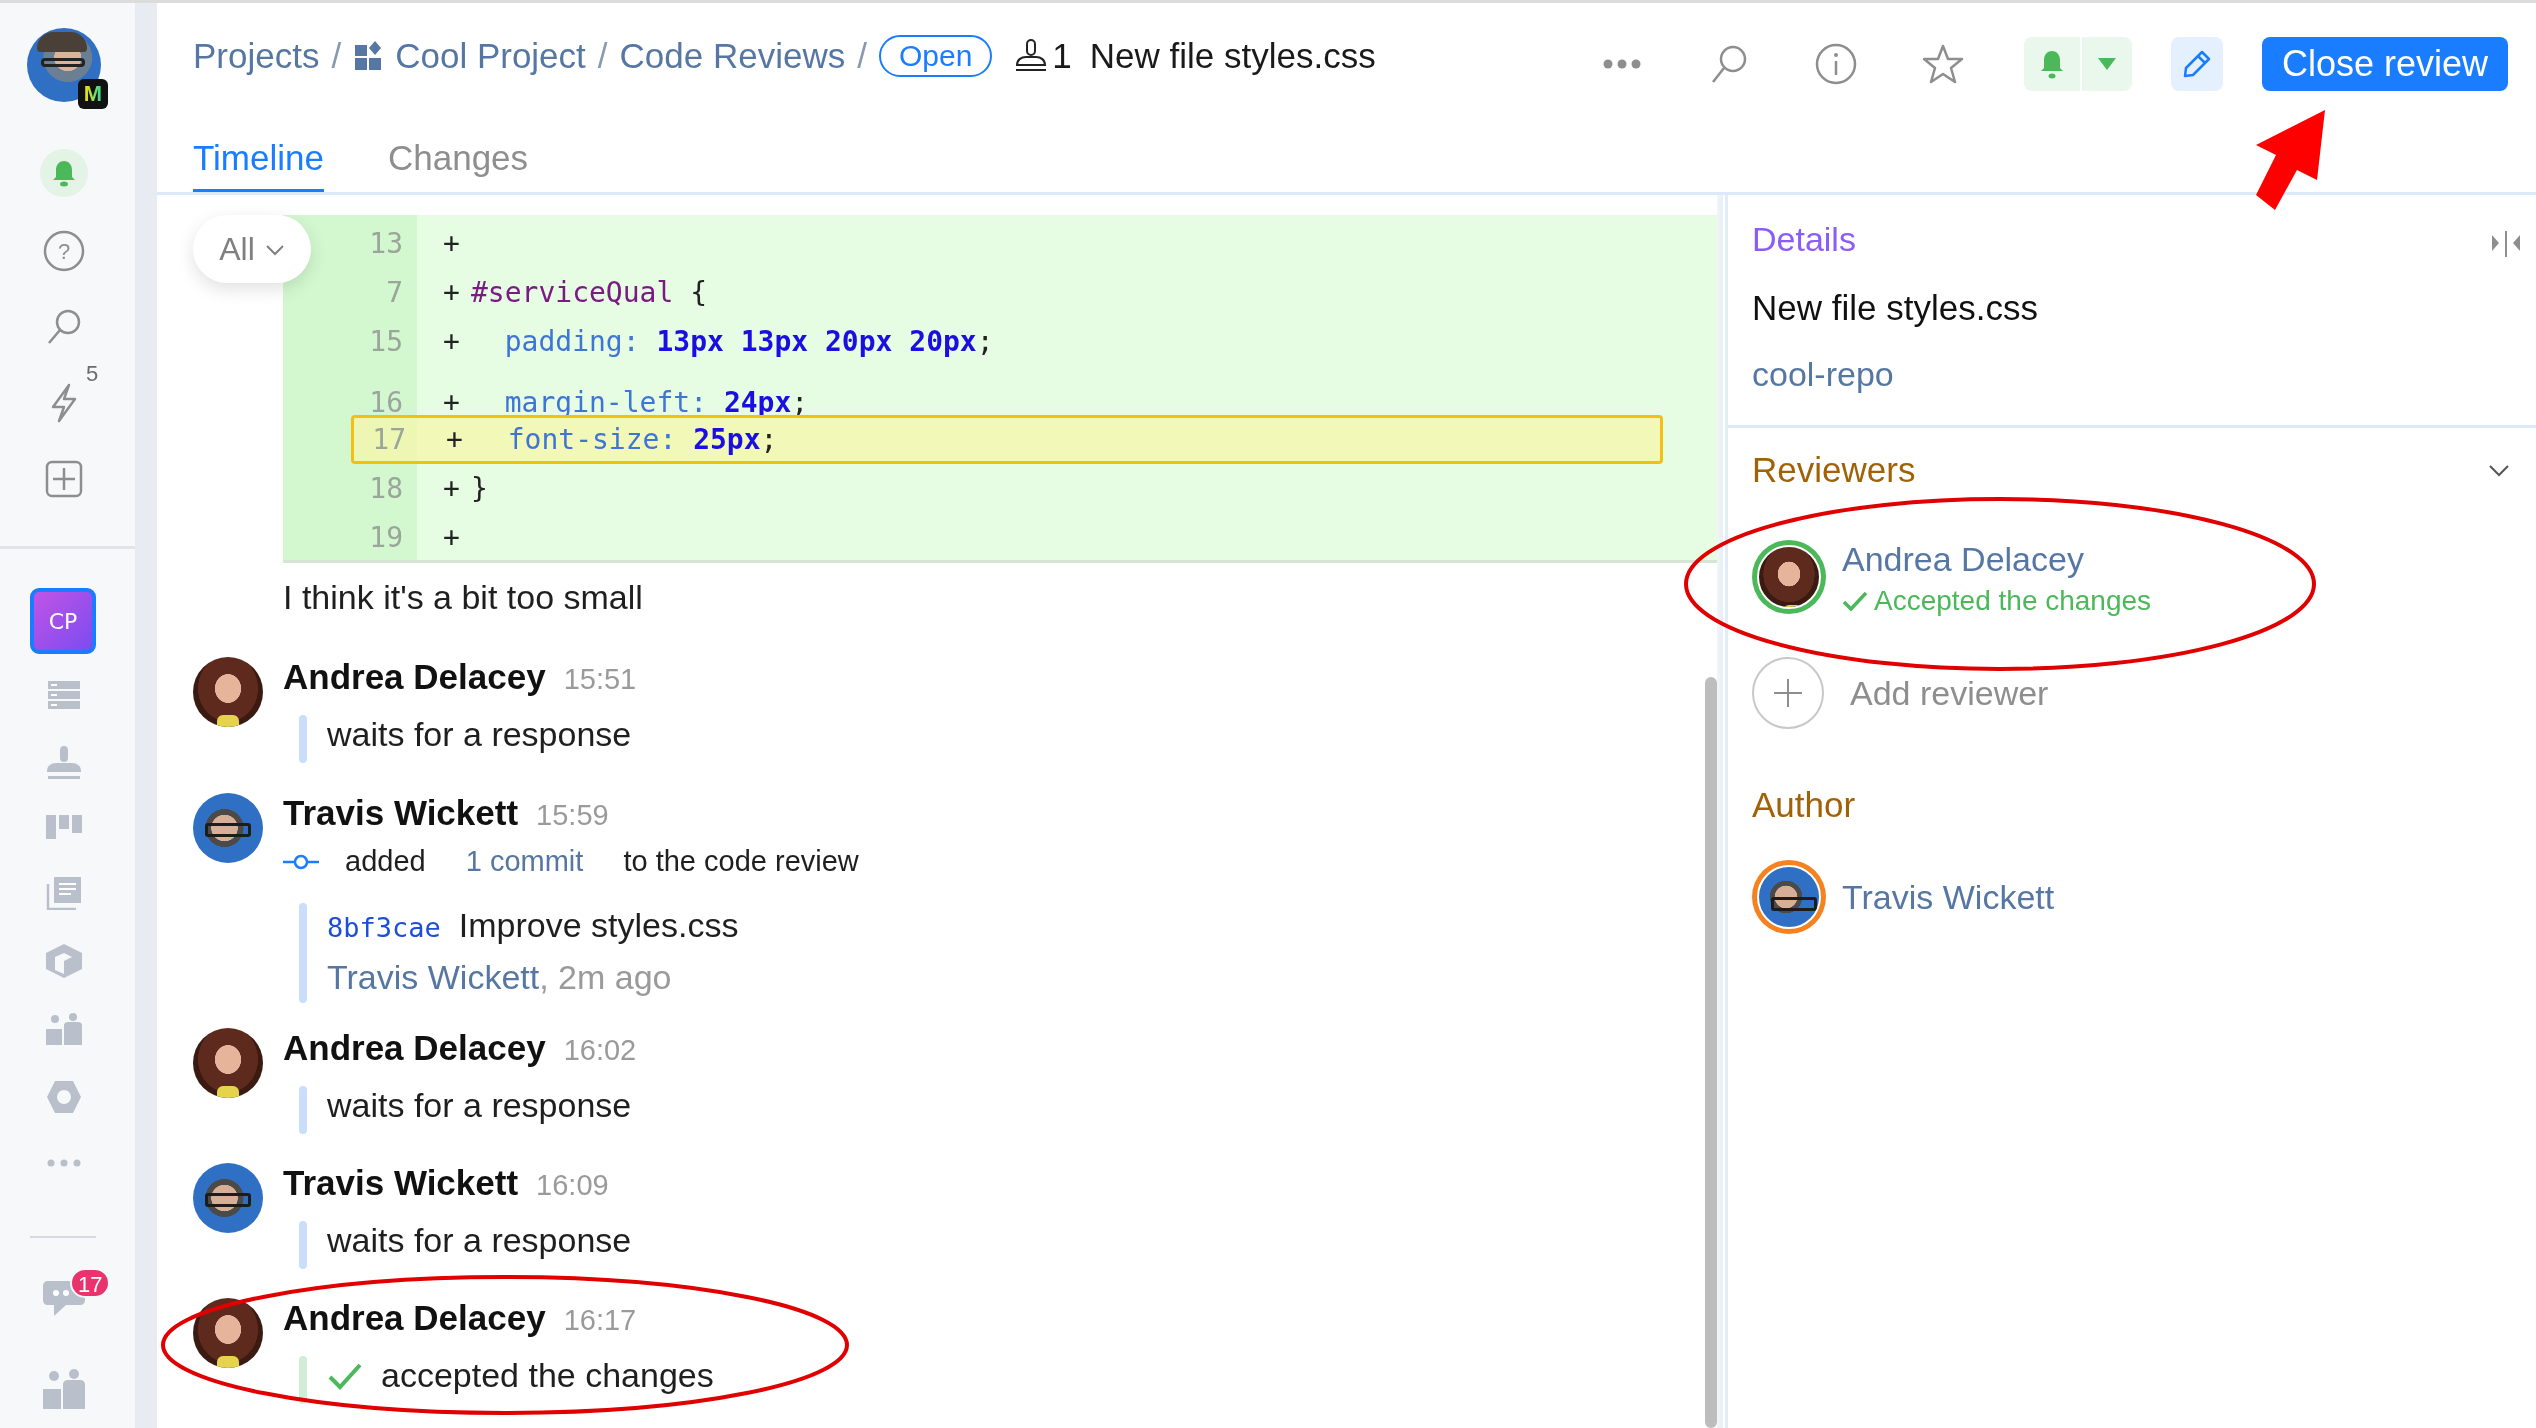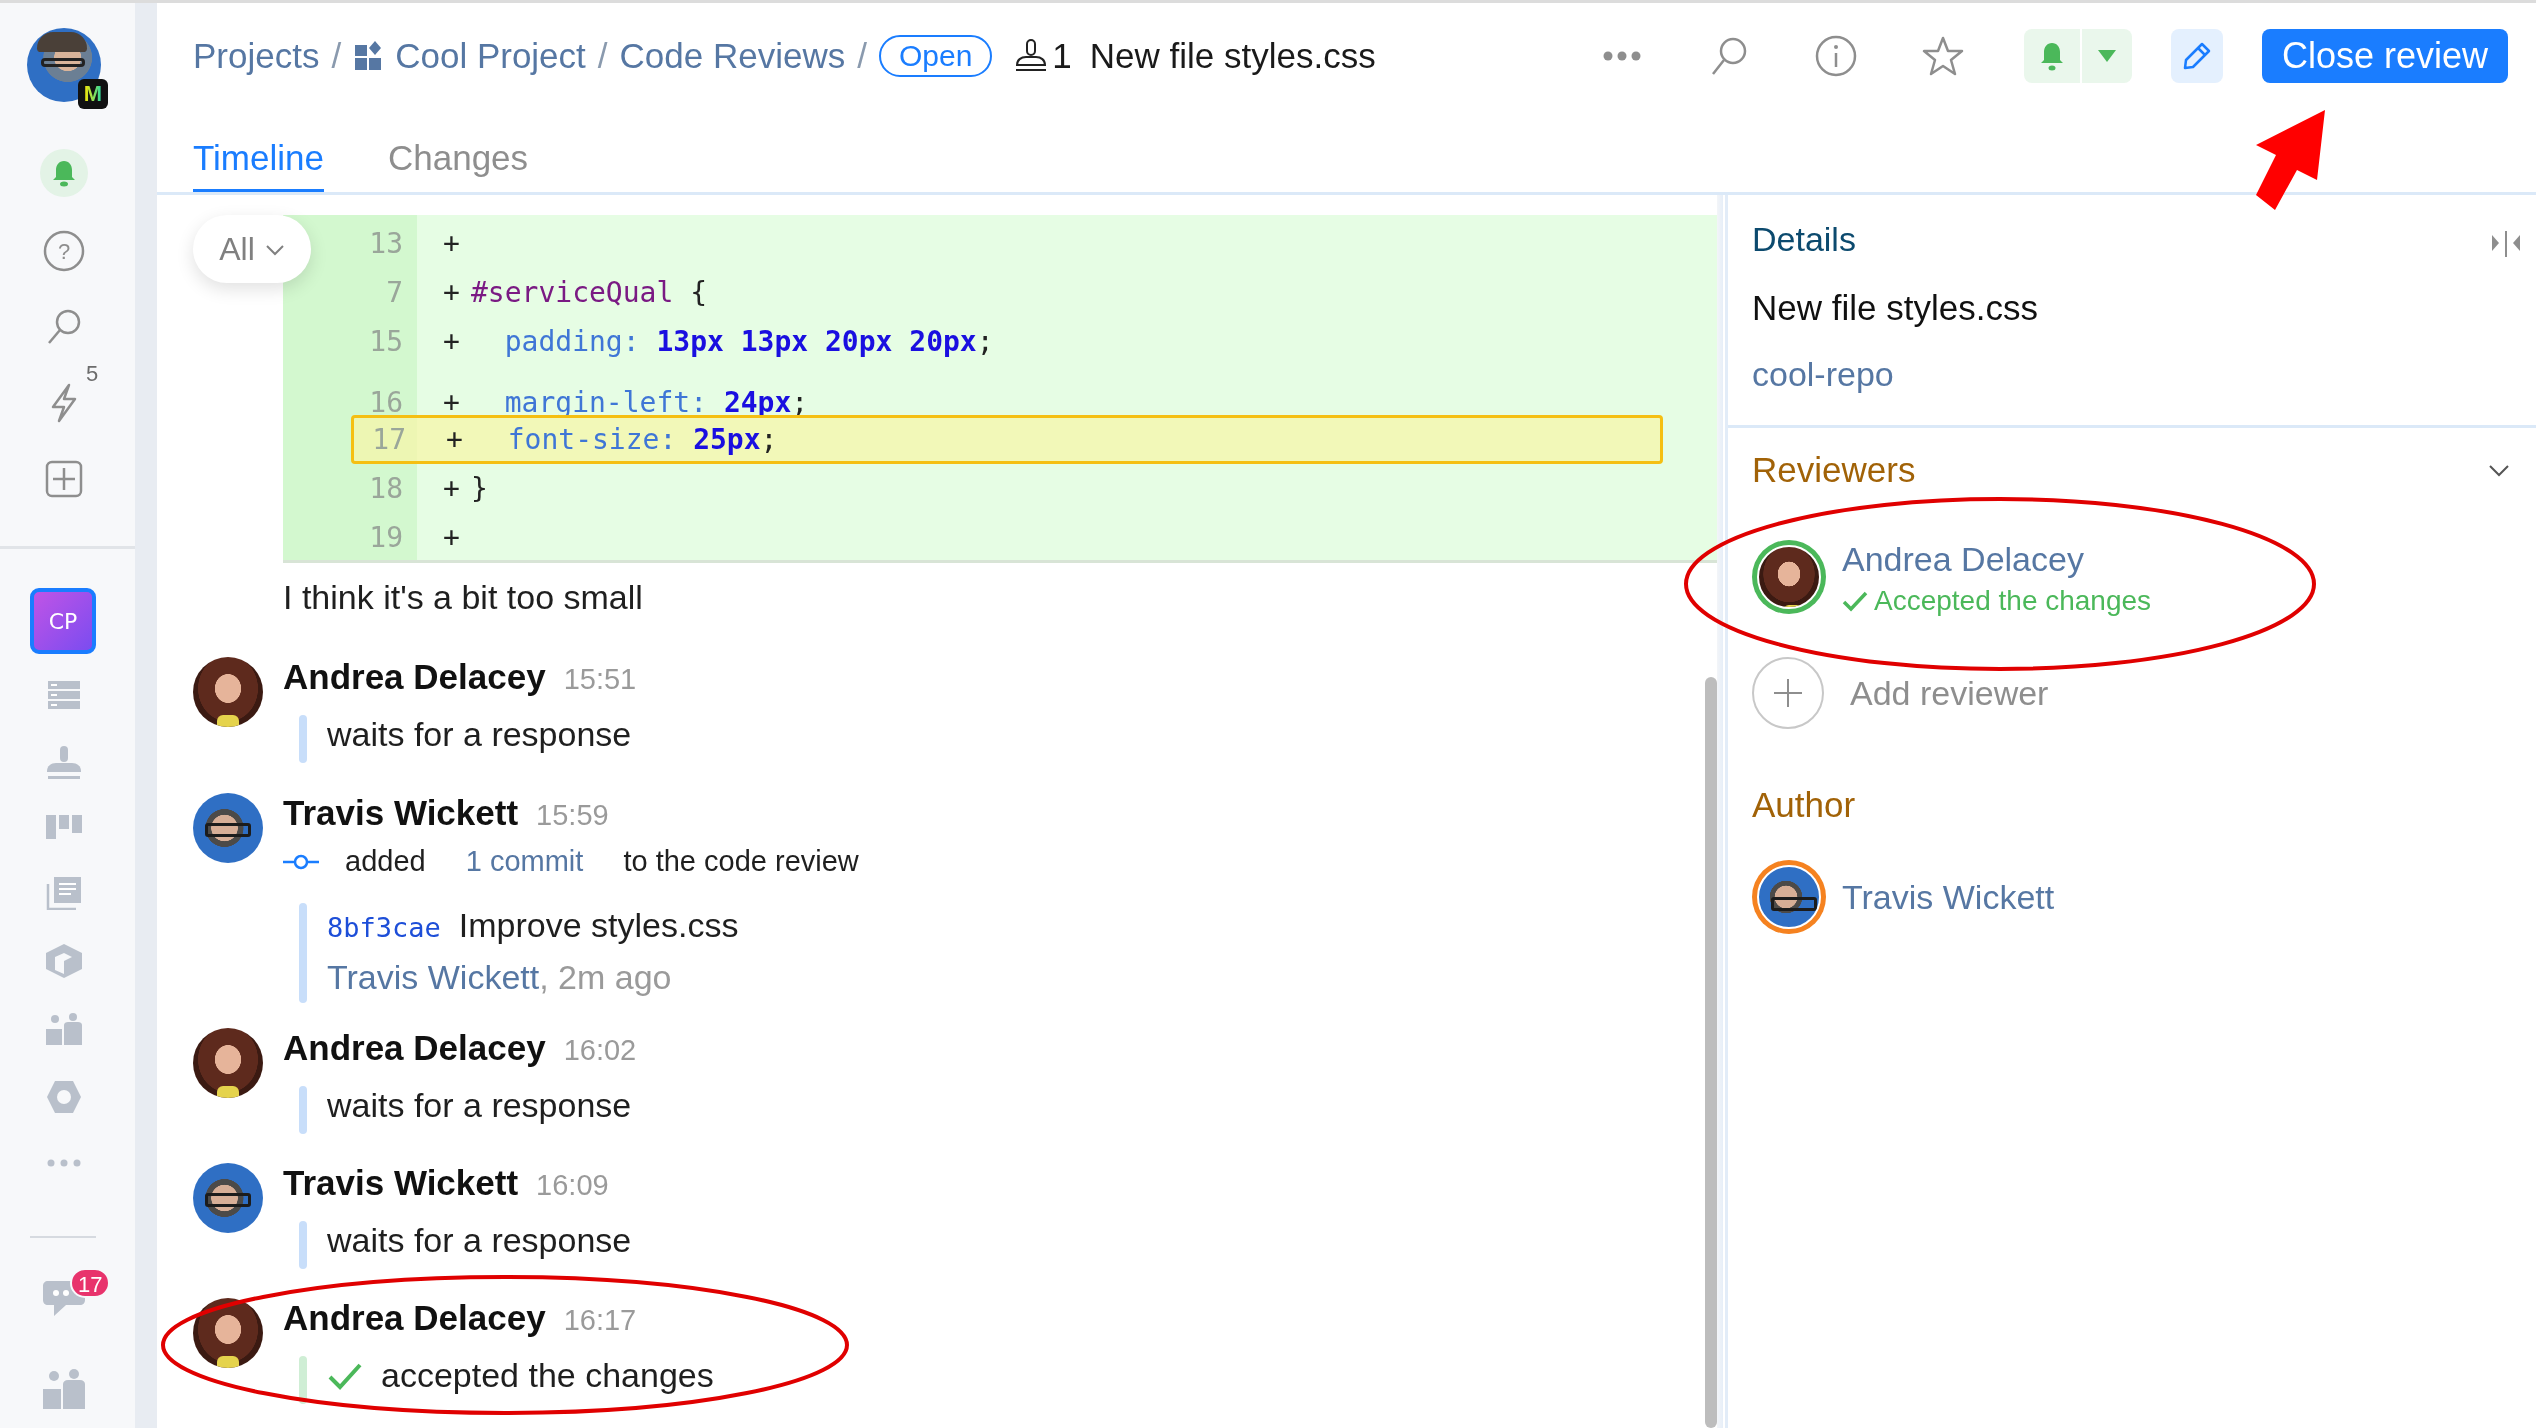--- a/index.html
+++ b/index.html
@@ -37,21 +37,21 @@
   .breadcrumb { position: absolute; left: 193px; top: 34px; height: 44px; display: flex; align-items: center; gap: 0;
     font-size: 35px; color: #5677a3; white-space: nowrap; }
   .breadcrumb .sep { color: #8a9aae; margin: 0 12px; }
   .breadcrumb .proj-icon { display: inline-block; width: 32px; height: 32px; margin-right: 10px; position: relative; }
   .open-badge { display: inline-block; border: 2.5px solid #1a7dff; color: #1a7dff; border-radius: 22px; font-size: 30px;
     padding: 0 18px; height: 42px; line-height: 37px; }
   .review-title { display: flex; align-items: center; color: #1a1a1a; margin-left: 22px; }
   .review-title .stamp { width: 34px; height: 36px; margin-right: 4px; }
   .review-title .num { margin-right: 18px; }
 
-  .toolbar { position: absolute; top: 28px; right: 28px; height: 56px; display: flex; align-items: center; gap: 27px; }
+  .toolbar { position: absolute; top: 36px; right: 28px; height: 56px; display: flex; align-items: center; gap: 27px; }
   .tb-btn { width: 56px; height: 56px; display: flex; align-items: center; justify-content: center; margin-left: 24px; }
   .bell-split { display: flex; height: 54px; margin-left: 26px; border-radius: 8px; overflow: hidden; background: #eaf7ec; }
   .bell-split .part { width: 56px; height: 54px; display: flex; align-items: center; justify-content: center; }
   .bell-split .part + .part { border-left: 2px solid #ffffff; width: 52px; }
   .edit-btn { width: 52px; height: 54px; margin-left: 12px; border-radius: 8px; background: #e4f0fe; display: flex; align-items: center; justify-content: center; }
   .close-review { margin-left: 12px; height: 54px; padding: 0 20px; border-radius: 8px; background: #1a7dff; color: #fff;
     font-size: 36px; display: flex; align-items: center; border: none; font-family: "Liberation Sans", sans-serif; }
 
   .tabs { position: absolute; left: 193px; top: 138px; display: flex; }
   .tab { font-size: 35px; color: #8e8e8e; padding-bottom: 12px; margin-right: 64px; position: relative; }
@@ -96,21 +96,21 @@
   .av-andrea { background: radial-gradient(ellipse at 50% 45%, #e6b49a 0 26%, #5e2a1d 27% 60%, #3b1a12 61% 100%); }
   .av-andrea::after { content: ""; position: absolute; left: 24px; top: 58px; width: 22px; height: 12px; background: #e5d34c; border-radius: 6px 6px 0 0; }
   .av-travis { background: radial-gradient(circle at 45% 50%, #d7ae96 0 25%, #4c4a48 26% 36%, #2f6fc4 37% 100%); }
   .av-travis::after { content: ""; position: absolute; left: 12px; top: 30px; width: 40px; height: 8px; border: 3px solid #1c1c1c; border-radius: 3px; }
 
   .scrollbar { position: absolute; left: 1548px; top: 482px; width: 12px; height: 751px; border-radius: 6px; background: #bdbdbd; }
   .panel-shadow { position: absolute; left: 1560px; top: 0; width: 6px; height: 1233px; background: linear-gradient(90deg, #f3f5f8, #e6eef8); }
 
   
   .details { position: absolute; left: 1725px; top: 195px; width: 811px; height: 1233px; background: #fff; border-left: 3px solid #e2ecf8; }
-  .details .d-title { position: absolute; left: 24px; top: 25px; font-size: 34px; color: #0c4a6e; }
+  .details .d-title { position: absolute; left: 24px; top: 25px; font-size: 34px; color: #8b5cf6; }
   .details .collapse { position: absolute; right: 10px; top: 30px; width: 40px; height: 36px; }
   .details .file { position: absolute; left: 24px; top: 93px; font-size: 35px; color: #111; }
   .details .repo { position: absolute; left: 24px; top: 160px; font-size: 34px; color: #5677a3; }
   .details .hsep { position: absolute; left: 0; top: 230px; width: 808px; height: 3px; background: #dbe9f8; }
   .details .sec { position: absolute; left: 24px; font-size: 35px; color: #a16207; }
   .details .sec-chev { position: absolute; right: 24px; top: 262px; width: 26px; height: 26px; }
   .person { position: absolute; left: 24px; display: flex; align-items: flex-start; }
   .person .ring { width: 74px; height: 74px; border-radius: 50%; padding: 5px; }
   .person .ring .inner { width: 100%; height: 100%; border-radius: 50%; border: 2px solid #fff; position: relative; overflow: hidden; }
   .person .info { margin-left: 16px; }

